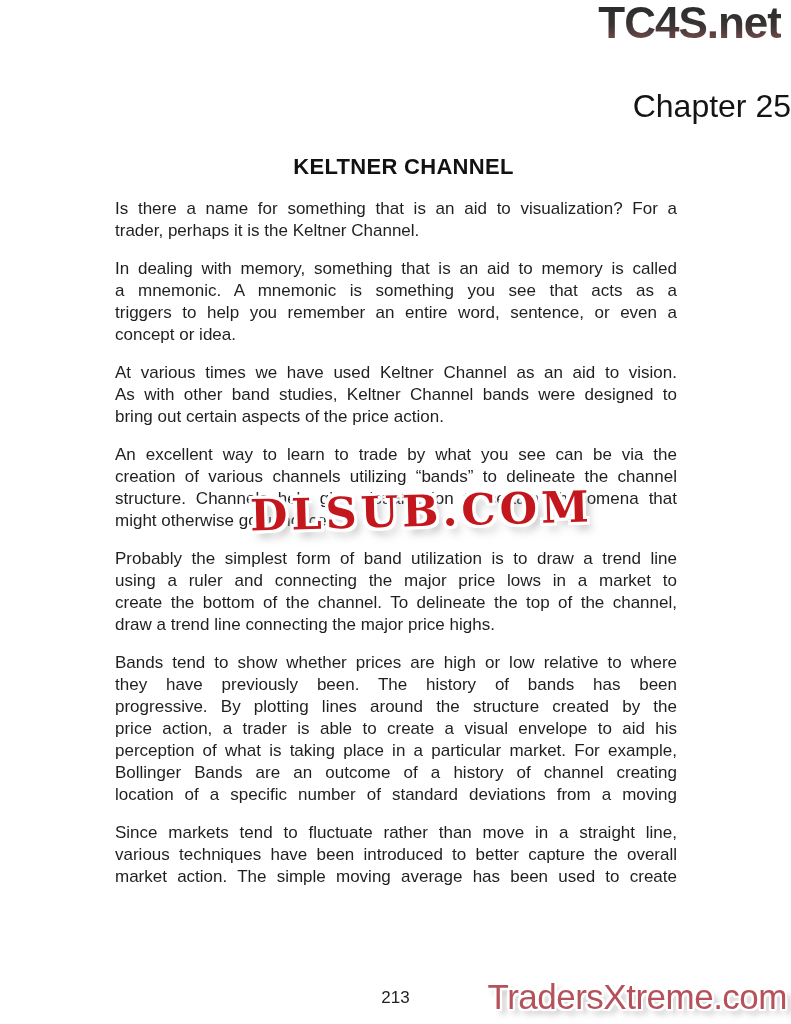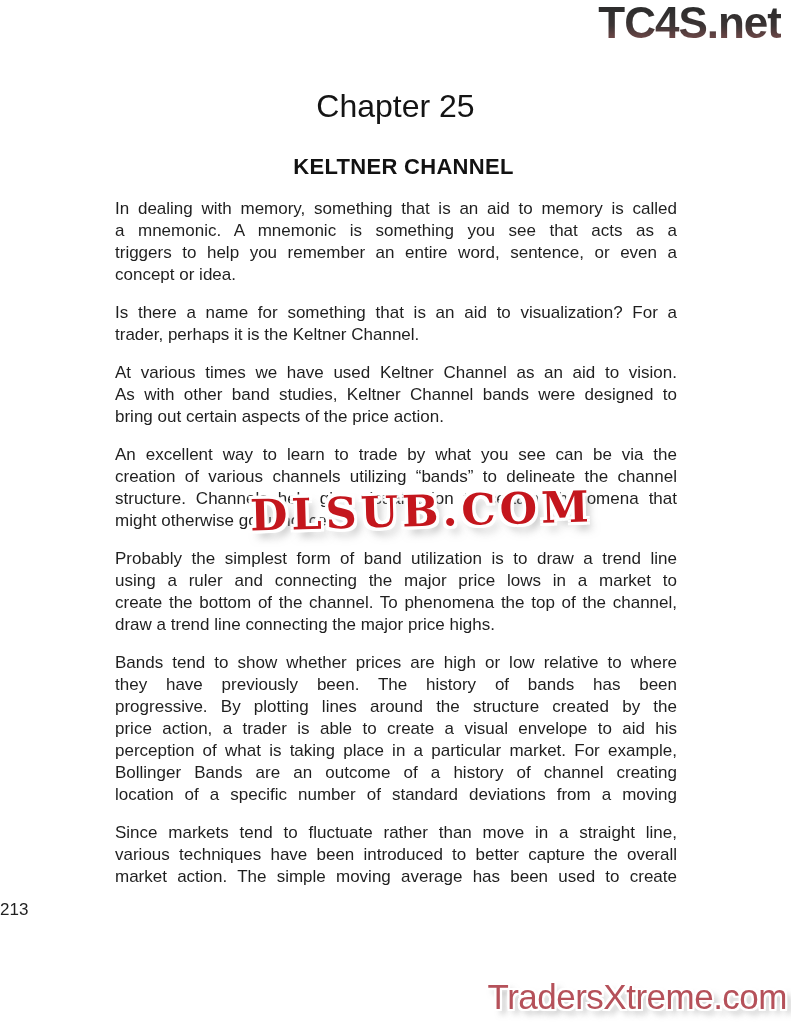--- a/index.html
+++ b/index.html
@@ -29,21 +29,21 @@
     background-clip: text;
     -webkit-text-fill-color: transparent;
     color: #3a3a3a;
   }
   .chapter-title {
     position: absolute;
     top: 88px;
     left: 0;
     width: 100%;
     margin: 0;
-    text-align: center;
+    text-align: right;
     font-size: 32px;
     font-weight: normal;
     color: #141414;
   }
   .chapter-subtitle {
     position: absolute;
     top: 146px;
     left: 0;
     width: 100%;
     margin: 8px;
@@ -89,24 +89,24 @@
        3px  3px 0 rgba(255,255,255,0.95),
       -3px  0   0 rgba(255,255,255,0.95),
        3px  0   0 rgba(255,255,255,0.95),
        0   -3px 0 rgba(255,255,255,0.95),
        0    3px 0 rgba(255,255,255,0.95),
        0    0   7px rgba(255,255,255,0.9),
        5px  7px 9px rgba(125,125,125,0.55);
   }
   .page-number {
     position: absolute;
-    top: 900px;
+    top: 988px;
     left: 0;
     width: 100%;
-    text-align: left;
+    text-align: center;
     font-size: 17px;
     color: #1f1f1f;
   }
   
   .tx-logo {
     position: absolute;
     top: 977px;
     right: 4px;
     font-size: 35px;
     font-weight: normal;
@@ -131,44 +131,44 @@
 <div class="page">
 
   <div class="tc4s-logo">TC4S.net</div>
 
   <h1 class="chapter-title">Chapter 25</h1>
 
   <h2 class="chapter-subtitle">KELTNER CHANNEL</h2>
 
   <div class="body-text" id="body-text">
       <div class="paragraph">
+        <div class="pline">Is there a name for something that is an aid to visualization?  For a</div>
+        <div class="pline last">trader, perhaps it is the Keltner Channel.</div>
+      </div>
+      <div class="paragraph">
         <div class="pline">In dealing with memory, something that is an aid to memory is called</div>
         <div class="pline">a mnemonic.  A mnemonic is something you see that acts as a</div>
         <div class="pline">triggers to help you remember an entire word, sentence, or even a</div>
         <div class="pline last">concept or idea.</div>
-      </div>
-      <div class="paragraph">
-        <div class="pline">Is there a name for something that is an aid to visualization?  For a</div>
-        <div class="pline last">trader, perhaps it is the Keltner Channel.</div>
       </div>
       <div class="paragraph">
         <div class="pline">At various times we have used Keltner Channel as an aid to vision.</div>
         <div class="pline">As with other band studies, Keltner Channel bands were designed to</div>
         <div class="pline last">bring out certain aspects of the price action.</div>
       </div>
       <div class="paragraph">
         <div class="pline">An excellent way to learn to trade by what you see can be via the</div>
         <div class="pline">creation of various channels utilizing “bands” to delineate the channel</div>
         <div class="pline">structure.  Channels help give visualization to certain phenomena that</div>
         <div class="pline last">might otherwise go unnoticed.</div>
       </div>
       <div class="paragraph">
         <div class="pline">Probably the simplest form of band utilization is to draw a trend  line</div>
         <div class="pline">using a ruler and connecting the major price lows in a market to</div>
-        <div class="pline">create the bottom of the channel.  To phenomena the top of the channel,</div>
+        <div class="pline">create the bottom of the channel.  To delineate the top of the channel,</div>
         <div class="pline last">draw a trend line connecting the major price highs.</div>
       </div>
       <div class="paragraph">
         <div class="pline">Bands tend to show whether prices are high or low relative to where</div>
         <div class="pline">they have previously been. The history of bands has been</div>
         <div class="pline">progressive.  By plotting lines around the structure created by the</div>
         <div class="pline">price action, a trader is able to create a visual envelope to aid his</div>
         <div class="pline">perception of what is taking place in a particular market. For example,</div>
         <div class="pline">Bollinger Bands are an outcome of a history of channel creating</div>
         <div class="pline">location of a specific number of standard deviations from a moving</div>

